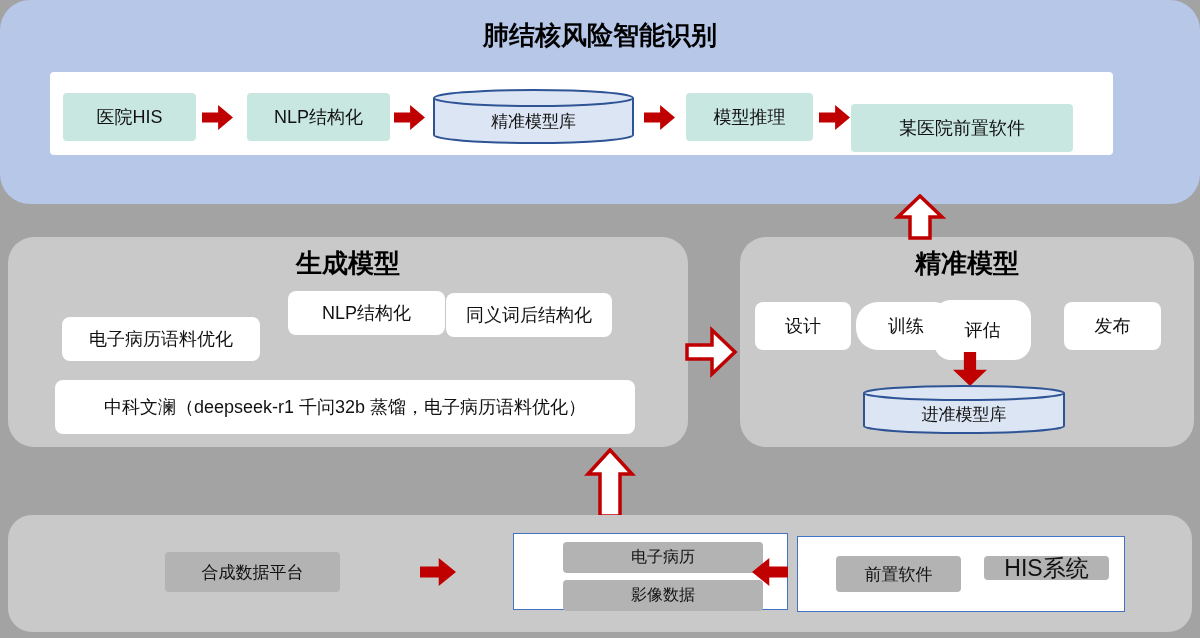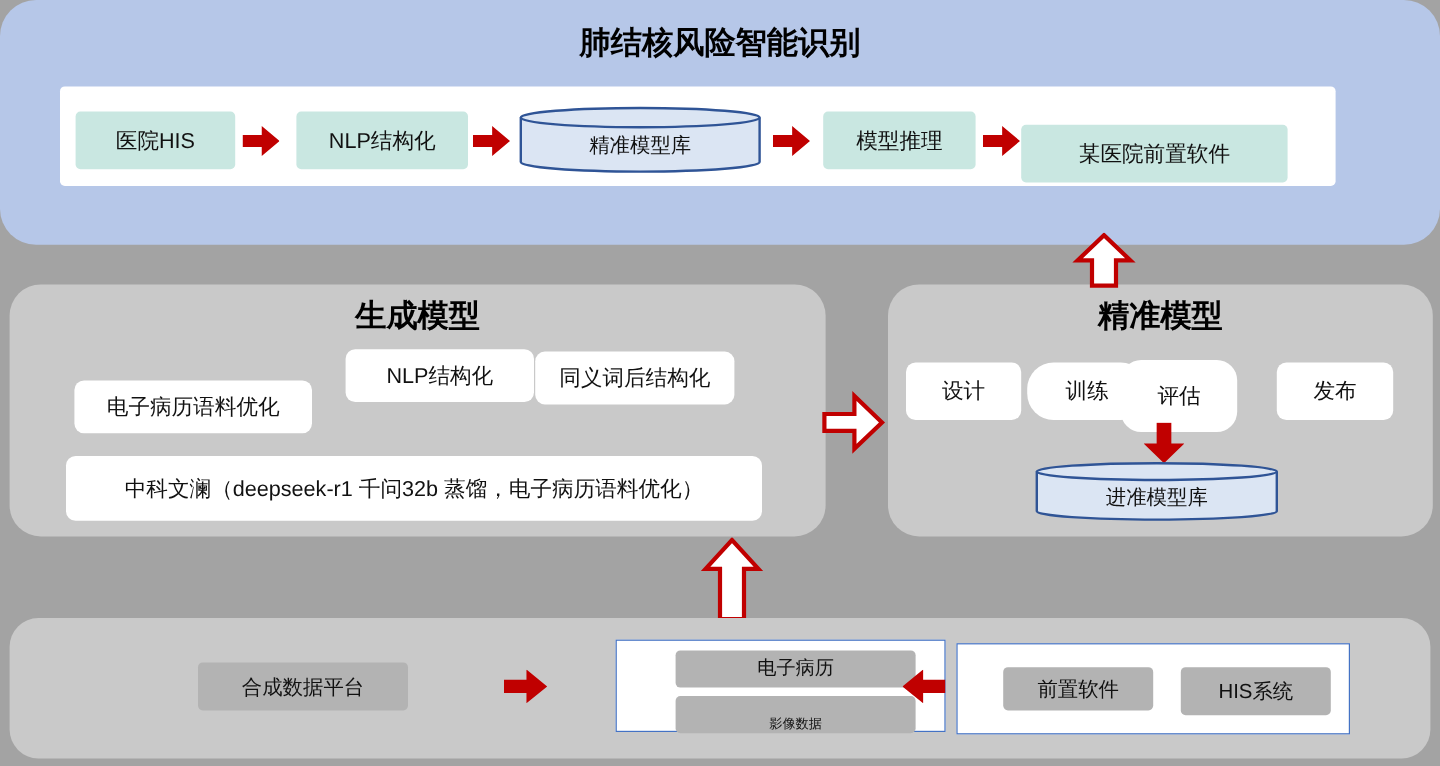--- a/index.html
+++ b/index.html
@@ -133,29 +133,29 @@
   <div class="abs node gray-box" style="left:165px;top:552px;width:175px;height:40px;font-size:17px;">
     <span>合成数据平台</span>
   </div>
 
   <div class="abs arrow-right-solid" style="left:420px;top:558px;width:36px;height:28px;"></div>
 
   <div class="abs blue-frame" style="left:465px;top:533px;width:275px;height:77px;margin-left:48px;">
     <div class="abs node gray-box" style="left:49px;top:8px;width:200px;height:31px;font-size:16px;">
       <span>电子病历</span>
     </div>
-    <div class="abs node gray-box" style="left:49px;top:46px;width:200px;height:31px;font-size:11px;align-items:flex-end;">
+    <div class="abs node gray-box" style="left:49px;top:46px;width:200px;height:31px;font-size:16px;">
       <span>影像数据</span>
     </div>
   </div>
 
   <div class="abs arrow-left-solid" style="left:752px;top:558px;width:36px;height:28px;"></div>
 
   <div class="abs blue-frame" style="left:797px;top:536px;width:328px;height:76px;">
     <div class="abs node gray-box" style="left:38px;top:19px;width:125px;height:36px;font-size:17px;">
       <span>前置软件</span>
     </div>
-    <div class="abs node gray-box" style="left:186px;top:19px;width:125px;height:40px;font-size:17px;">
+    <div class="abs node gray-box" style="left:186px;top:19px;width:125px;height:24px;font-size:23px;">
       <span>HIS系统</span>
     </div>
   </div>
 
 </div>
 
 </body></html>

